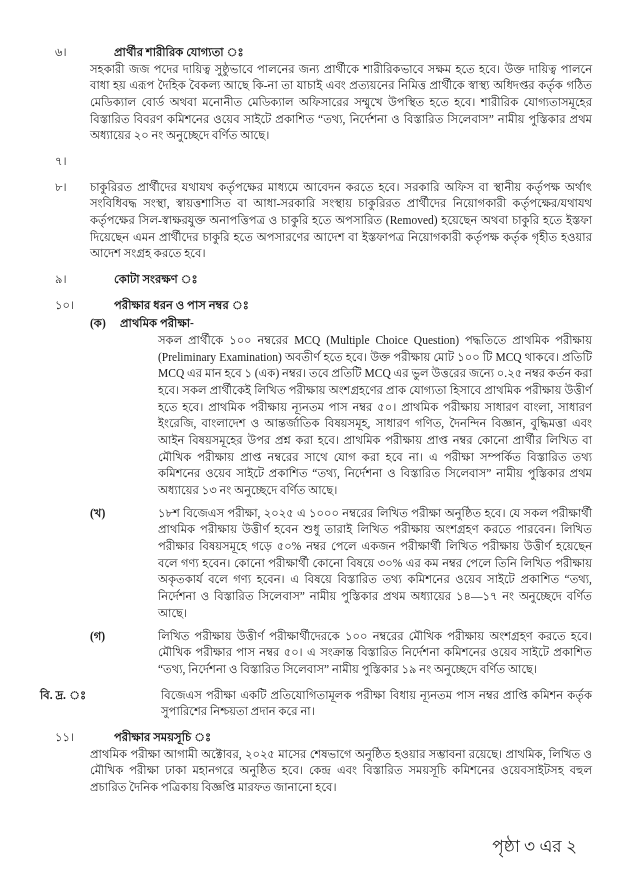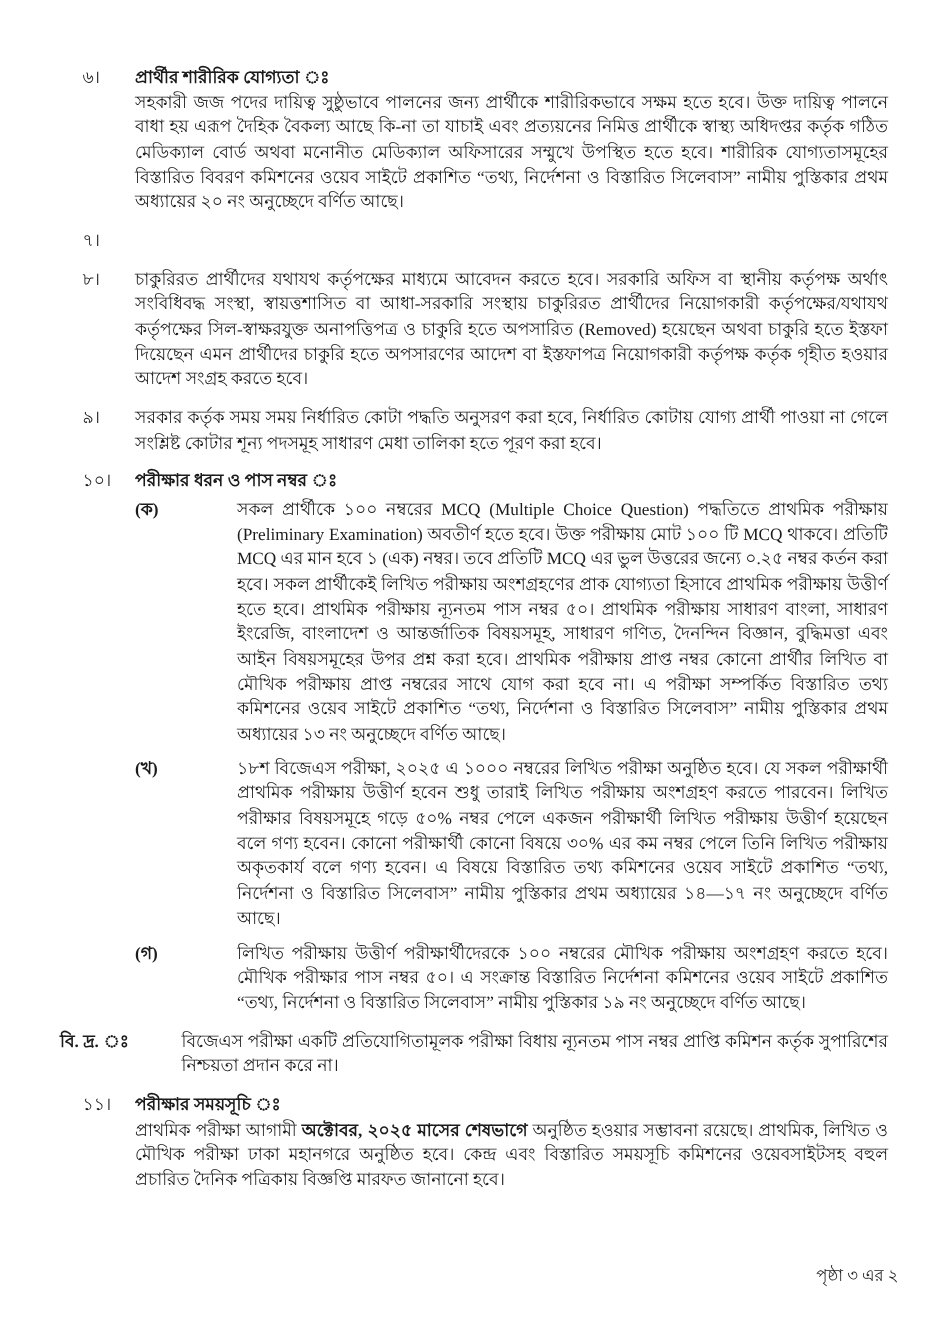--- a/index.html
+++ b/index.html
@@ -23,46 +23,48 @@
     display:grid;
     grid-template-columns:55px 1fr;
     margin-bottom:9px;
   }
   .sec-num{
     padding-left:20px;
     white-space:nowrap;
   }
   .sec-heading{
     font-weight:bold;
+    margin-left:24px;
   }
   .sec-body{
     text-align:justify;
   }
   .subsection{
     display:grid;
     grid-template-columns:30px 1fr;
     margin-top:2px;
     margin-bottom:6px;
   }
   .sub-label{font-weight:bold;}
   .sub-heading{font-weight:bold;}
   .sub-body{text-align:justify;margin-left:38px;}
   .nb-row{
     display:grid;
     grid-template-columns:40px 1fr;
     margin:2px 0 9px 5px;
+    gap:40px;
   }
   .nb-label{font-weight:bold;white-space:nowrap;}
   .nb-text{text-align:justify;margin-left:41px;}
-  .bold{font-weight:bold;}
+  .bold{font-weight:normal;}
   .page-footer{
     position:absolute;
-    right:22px;
+    right:44px;
     bottom:18px;
-    font-size:11px;
+    font-size:17px;
   }
 </style>
 </head>
 <body>
 
 <div class="page">
 
   <div class="section">
     <div class="sec-num">৬।</div>
     <div>
@@ -80,32 +82,33 @@
   <div class="section">
     <div class="sec-num">৮।</div>
     <div>
       <div class="sec-body">চাকুরিরত প্রার্থীদের যথাযথ কর্তৃপক্ষের মাধ্যমে আবেদন করতে হবে। সরকারি অফিস বা স্থানীয় কর্তৃপক্ষ অর্থাৎ সংবিধিবদ্ধ সংস্থা, স্বায়ত্তশাসিত বা আধা-সরকারি সংস্থায় চাকুরিরত প্রার্থীদের নিয়োগকারী কর্তৃপক্ষের/যথাযথ কর্তৃপক্ষের সিল-স্বাক্ষরযুক্ত অনাপত্তিপত্র ও চাকুরি হতে অপসারিত (Removed) হয়েছেন অথবা চাকুরি হতে ইস্তফা দিয়েছেন এমন প্রার্থীদের চাকুরি হতে অপসারণের আদেশ বা ইস্তফাপত্র নিয়োগকারী কর্তৃপক্ষ কর্তৃক গৃহীত হওয়ার আদেশ সংগ্রহ করতে হবে।</div>
     </div>
   </div>
 
   <div class="section">
     <div class="sec-num">৯।</div>
     <div>
-      <div class="sec-body">সরকার কর্তৃক সময় সময় নির্ধারিত কোটা পদ্ধতি অনুসরণ করা হবে, নির্ধারিত কোটায় যোগ্য প্রার্থী পাওয়া না গেলে সংশ্লিষ্ট কোটার শূন্য পদসমূহ সাধারণ মেধা তালিকা হতে পূরণ করা হবে।</div>
+      <div class="sec-heading">কোটা সংরক্ষণ ঃ</div>
     </div>
   </div>
 
   <div class="section">
     <div class="sec-num">১০।</div>
     <div>
       <div class="sec-heading">পরীক্ষার ধরন ও পাস নম্বর ঃ</div>
 
       <div class="subsection">
         <div class="sub-label">(ক)</div>
         <div>
+          <div class="sub-heading">প্রাথমিক পরীক্ষা-</div>
           <div class="sub-body">সকল প্রার্থীকে ১০০ নম্বরের MCQ (Multiple Choice Question) পদ্ধতিতে প্রাথমিক পরীক্ষায় (Preliminary Examination) অবতীর্ণ হতে হবে। উক্ত পরীক্ষায় মোট ১০০ টি MCQ থাকবে। প্রতিটি MCQ এর মান হবে ১ (এক) নম্বর। তবে প্রতিটি MCQ এর ভুল উত্তরের জন্যে ০.২৫ নম্বর কর্তন করা হবে। সকল প্রার্থীকেই লিখিত পরীক্ষায় অংশগ্রহণের প্রাক যোগ্যতা হিসাবে প্রাথমিক পরীক্ষায় উত্তীর্ণ হতে হবে। প্রাথমিক পরীক্ষায় ন্যূনতম পাস নম্বর ৫০। প্রাথমিক পরীক্ষায় সাধারণ বাংলা, সাধারণ ইংরেজি, বাংলাদেশ ও আন্তর্জাতিক বিষয়সমূহ, সাধারণ গণিত, দৈনন্দিন বিজ্ঞান, বুদ্ধিমত্তা এবং আইন বিষয়সমূহের উপর প্রশ্ন করা হবে। প্রাথমিক পরীক্ষায় প্রাপ্ত নম্বর কোনো প্রার্থীর লিখিত বা মৌখিক পরীক্ষায় প্রাপ্ত নম্বরের সাথে যোগ করা হবে না। এ পরীক্ষা সম্পর্কিত বিস্তারিত তথ্য কমিশনের ওয়েব সাইটে প্রকাশিত “তথ্য, নির্দেশনা ও বিস্তারিত সিলেবাস” নামীয় পুস্তিকার প্রথম অধ্যায়ের ১৩ নং অনুচ্ছেদে বর্ণিত আছে।</div>
         </div>
       </div>
 
       <div class="subsection">
         <div class="sub-label">(খ)</div>
         <div>
           <div class="sub-body">১৮শ বিজেএস পরীক্ষা, ২০২৫ এ ১০০০ নম্বরের লিখিত পরীক্ষা অনুষ্ঠিত হবে। যে সকল পরীক্ষার্থী প্রাথমিক পরীক্ষায় উত্তীর্ণ হবেন শুধু তারাই লিখিত পরীক্ষায় অংশগ্রহণ করতে পারবেন। লিখিত পরীক্ষার বিষয়সমূহে গড়ে ৫০% নম্বর পেলে একজন পরীক্ষার্থী লিখিত পরীক্ষায় উত্তীর্ণ হয়েছেন বলে গণ্য হবেন। কোনো পরীক্ষার্থী কোনো বিষয়ে ৩০% এর কম নম্বর পেলে তিনি লিখিত পরীক্ষায় অকৃতকার্য বলে গণ্য হবেন। এ বিষয়ে বিস্তারিত তথ্য কমিশনের ওয়েব সাইটে প্রকাশিত “তথ্য, নির্দেশনা ও বিস্তারিত সিলেবাস” নামীয় পুস্তিকার প্রথম অধ্যায়ের ১৪—১৭ নং অনুচ্ছেদে বর্ণিত আছে।</div>
         </div>
       </div>

